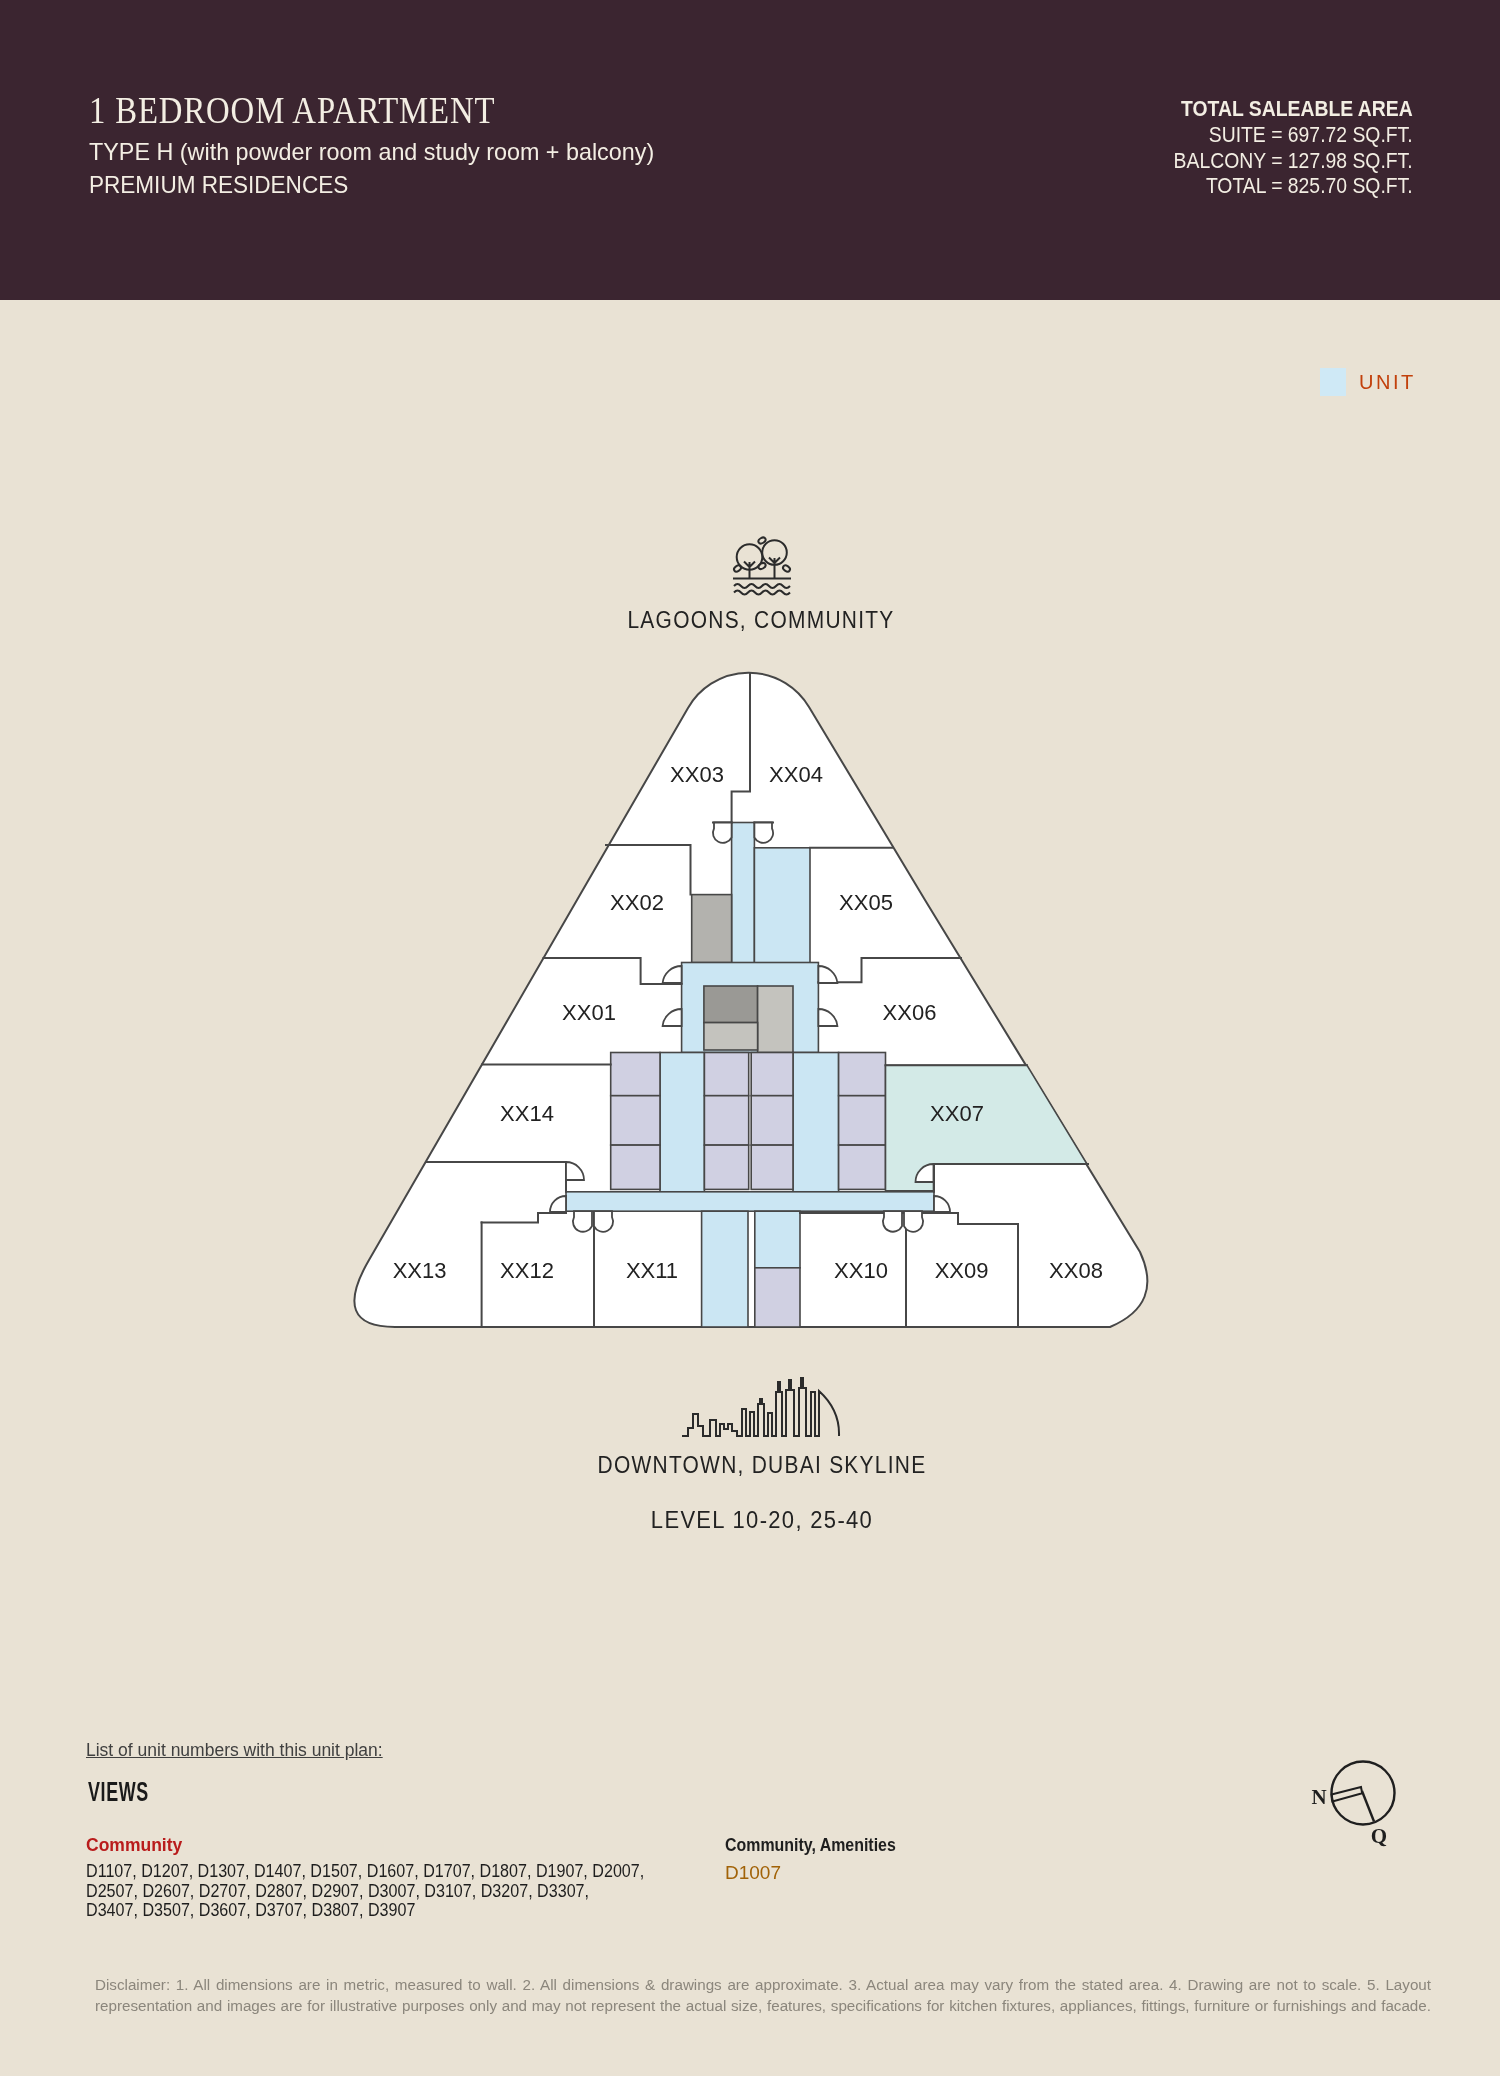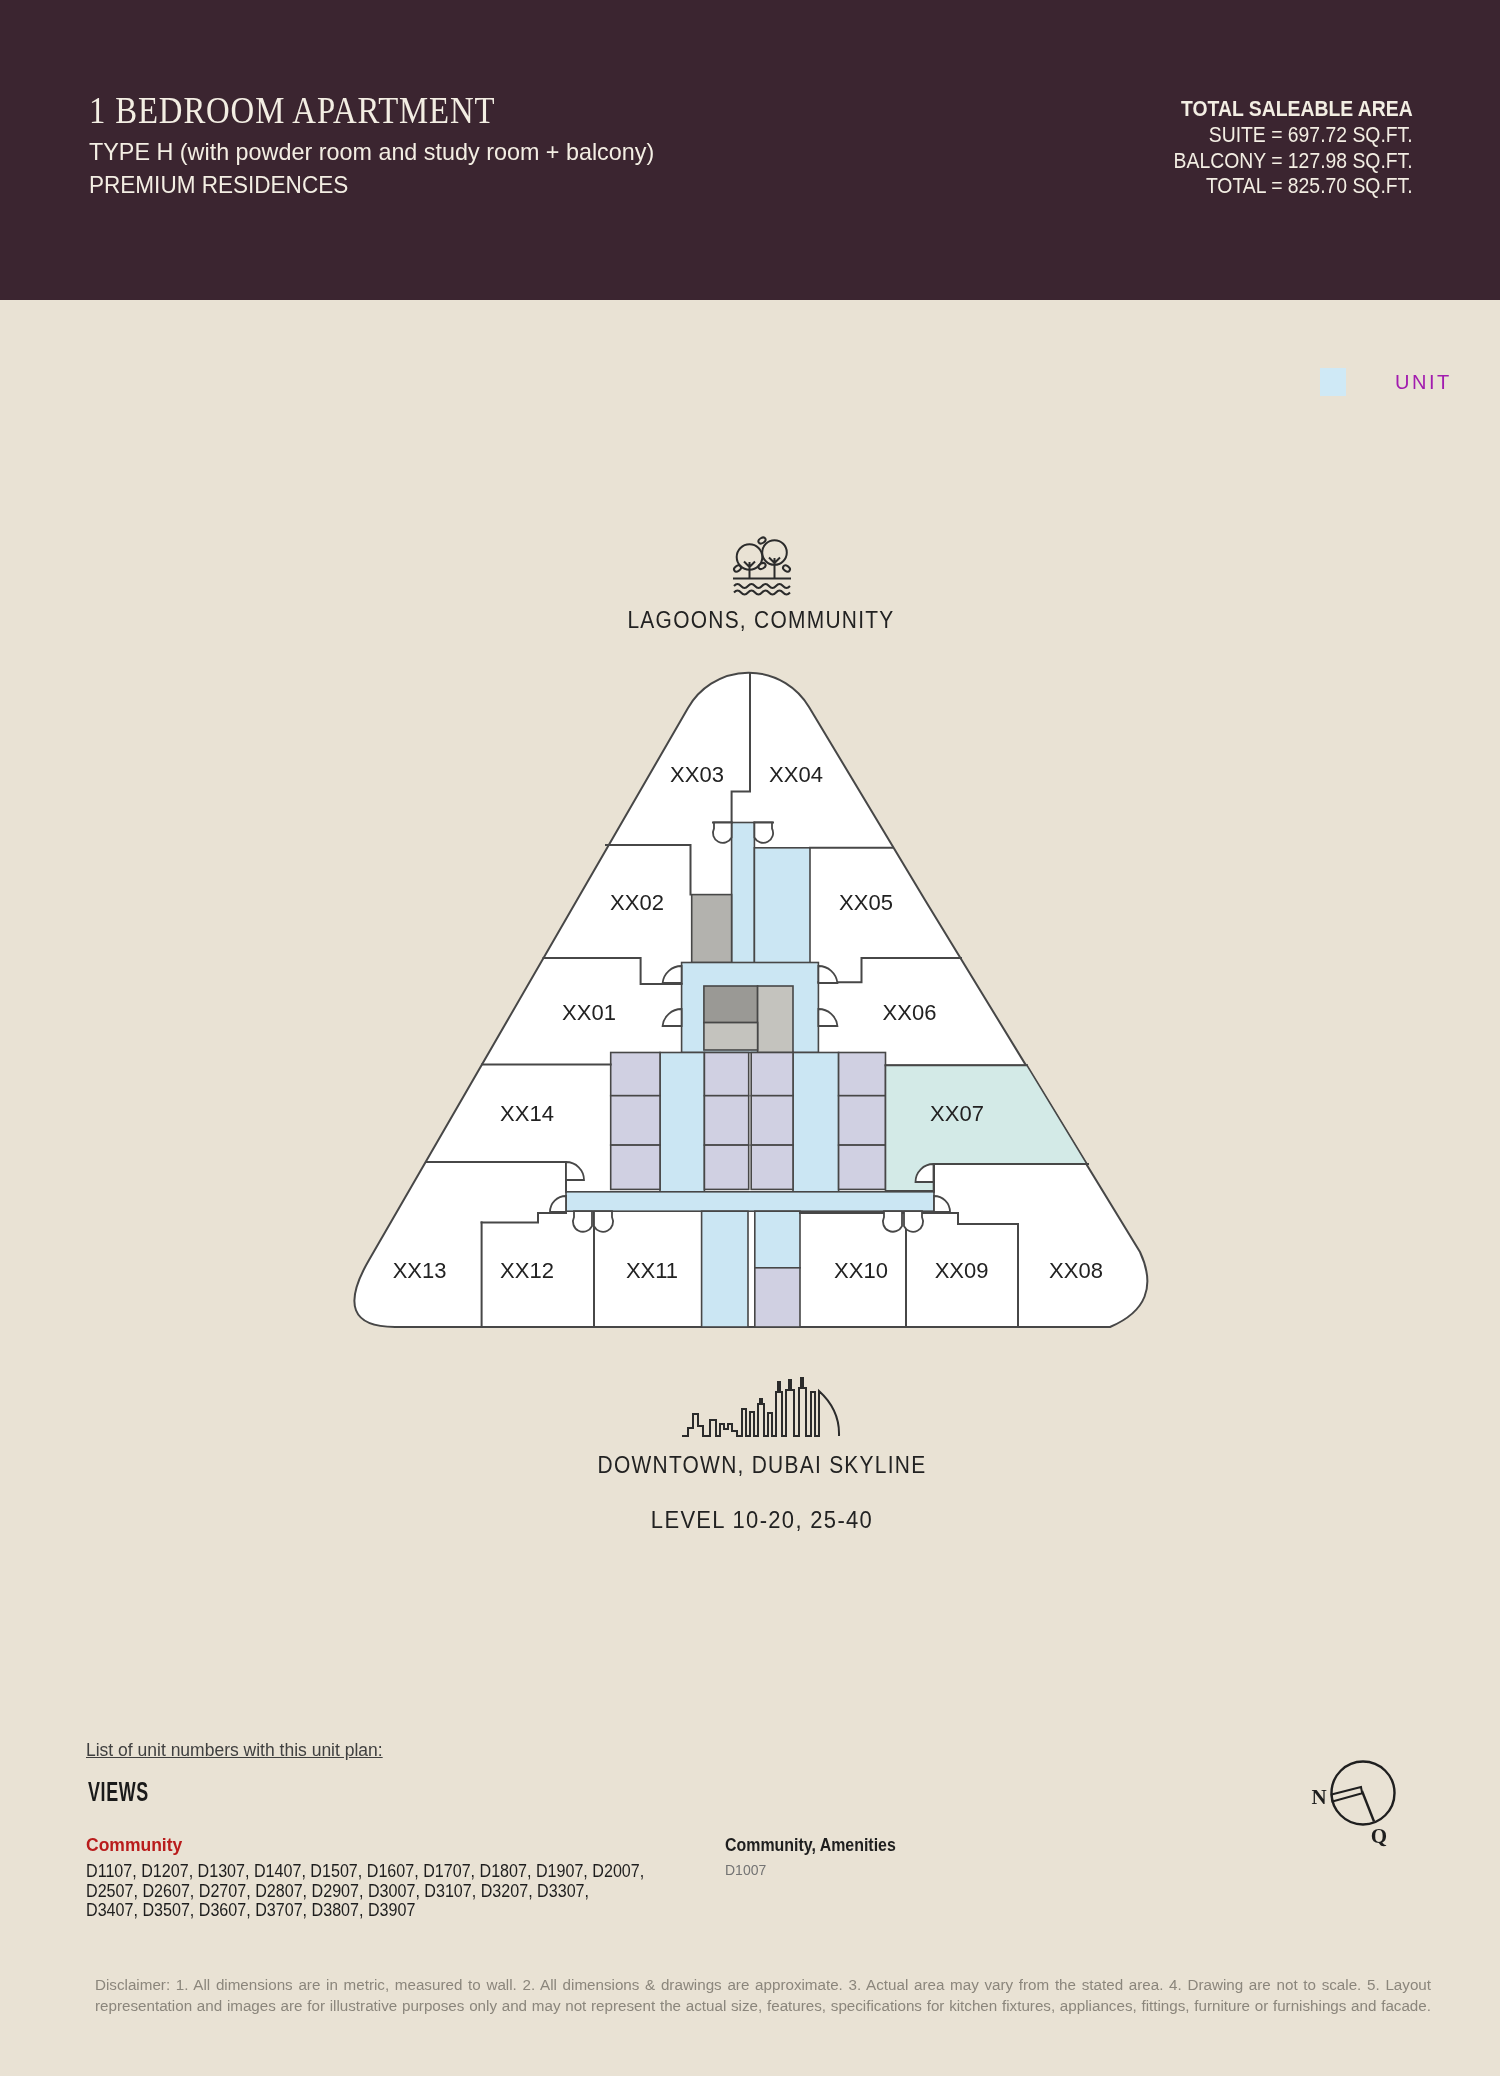--- a/index.html
+++ b/index.html
@@ -6,32 +6,32 @@
   body{width:1500px;height:2076px;position:relative;background:#e9e2d4;
        font-family:"Liberation Sans",sans-serif;overflow:hidden;}
   .abs{position:absolute;}
   #header{left:0;top:0;width:1500px;height:300px;background:#3b2530;}
   #h-title{left:89px;top:88px;font-family:"Liberation Serif",serif;
            font-size:38px;color:#f3eee3;letter-spacing:1px;transform:scale(0.862,1);transform-origin:0 0;}
   #h-sub{left:89px;top:138px;font-size:24px;color:#f3eee3;letter-spacing:0px;transform:scale(0.973,1);transform-origin:0 0;}
   #h-sub2{left:89px;top:172px;font-size:23px;color:#f3eee3;letter-spacing:0px;transform:scale(0.98,1);transform-origin:0 0;}
   #h-right{right:87px;top:96px;text-align:right;color:#f3eee3;font-size:22px;line-height:25.8px;transform:scale(0.88,1);transform-origin:100% 0;}
   #h-right .b{font-weight:bold;}
-  #legend-unit{left:1359px;top:371px;font-size:20px;color:#a21caf;letter-spacing:2.5px;margin-left:36px;}
+  #legend-unit{left:1359px;top:371px;font-size:20px;color:#c2410c;letter-spacing:2.5px;}
   .clabel{transform:translateX(-50%) scale(0.91,1);white-space:nowrap;color:#222;}
   #lagoons{left:761px;top:607px;font-size:23px;letter-spacing:1.4px;}
   #downtown{left:762px;top:1452px;font-size:23px;letter-spacing:1.4px;}
   #level{left:762px;top:1507px;font-size:23px;letter-spacing:1.4px;transform:translateX(-50%) scale(0.955,1);}
   #list-label{left:86px;top:1740px;font-size:17.5px;color:#404040;text-decoration:underline;}
   #views{left:88px;top:1778px;font-size:28px;font-weight:bold;color:#1a1a1a;transform:scale(0.64,1);
          transform-origin:0 0;letter-spacing:1px;line-height:1;}
   #community{left:86px;top:1835px;font-size:17.5px;font-weight:bold;color:#b91c1c;}
   #dlist{left:86px;top:1862px;font-size:17.5px;color:#1e1e1e;line-height:19.6px;transform:scale(0.92,1);transform-origin:0 0;}
   #community2{left:725px;top:1835px;font-size:17.5px;font-weight:bold;color:#1e1e1e;transform:scale(0.91,1);transform-origin:0 0;}
-  #d1007{left:725px;top:1862px;font-size:14px;color:#737373;}
+  #d1007{left:725px;top:1862px;font-size:19px;color:#a16207;}
   #disclaimer{left:95px;top:1975px;width:1336px;font-size:15.2px;color:#8b867c;
               line-height:20.8px;}
   #disclaimer div{text-align:justify;text-align-last:justify;width:1336px;}
 </style>
 </head>
 <body>
 <div class="abs" id="header"></div>
 <div class="abs" id="h-title">1 BEDROOM APARTMENT</div>
 <div class="abs" id="h-sub">TYPE H (with powder room and study room + balcony)</div>
 <div class="abs" id="h-sub2">PREMIUM RESIDENCES</div>

